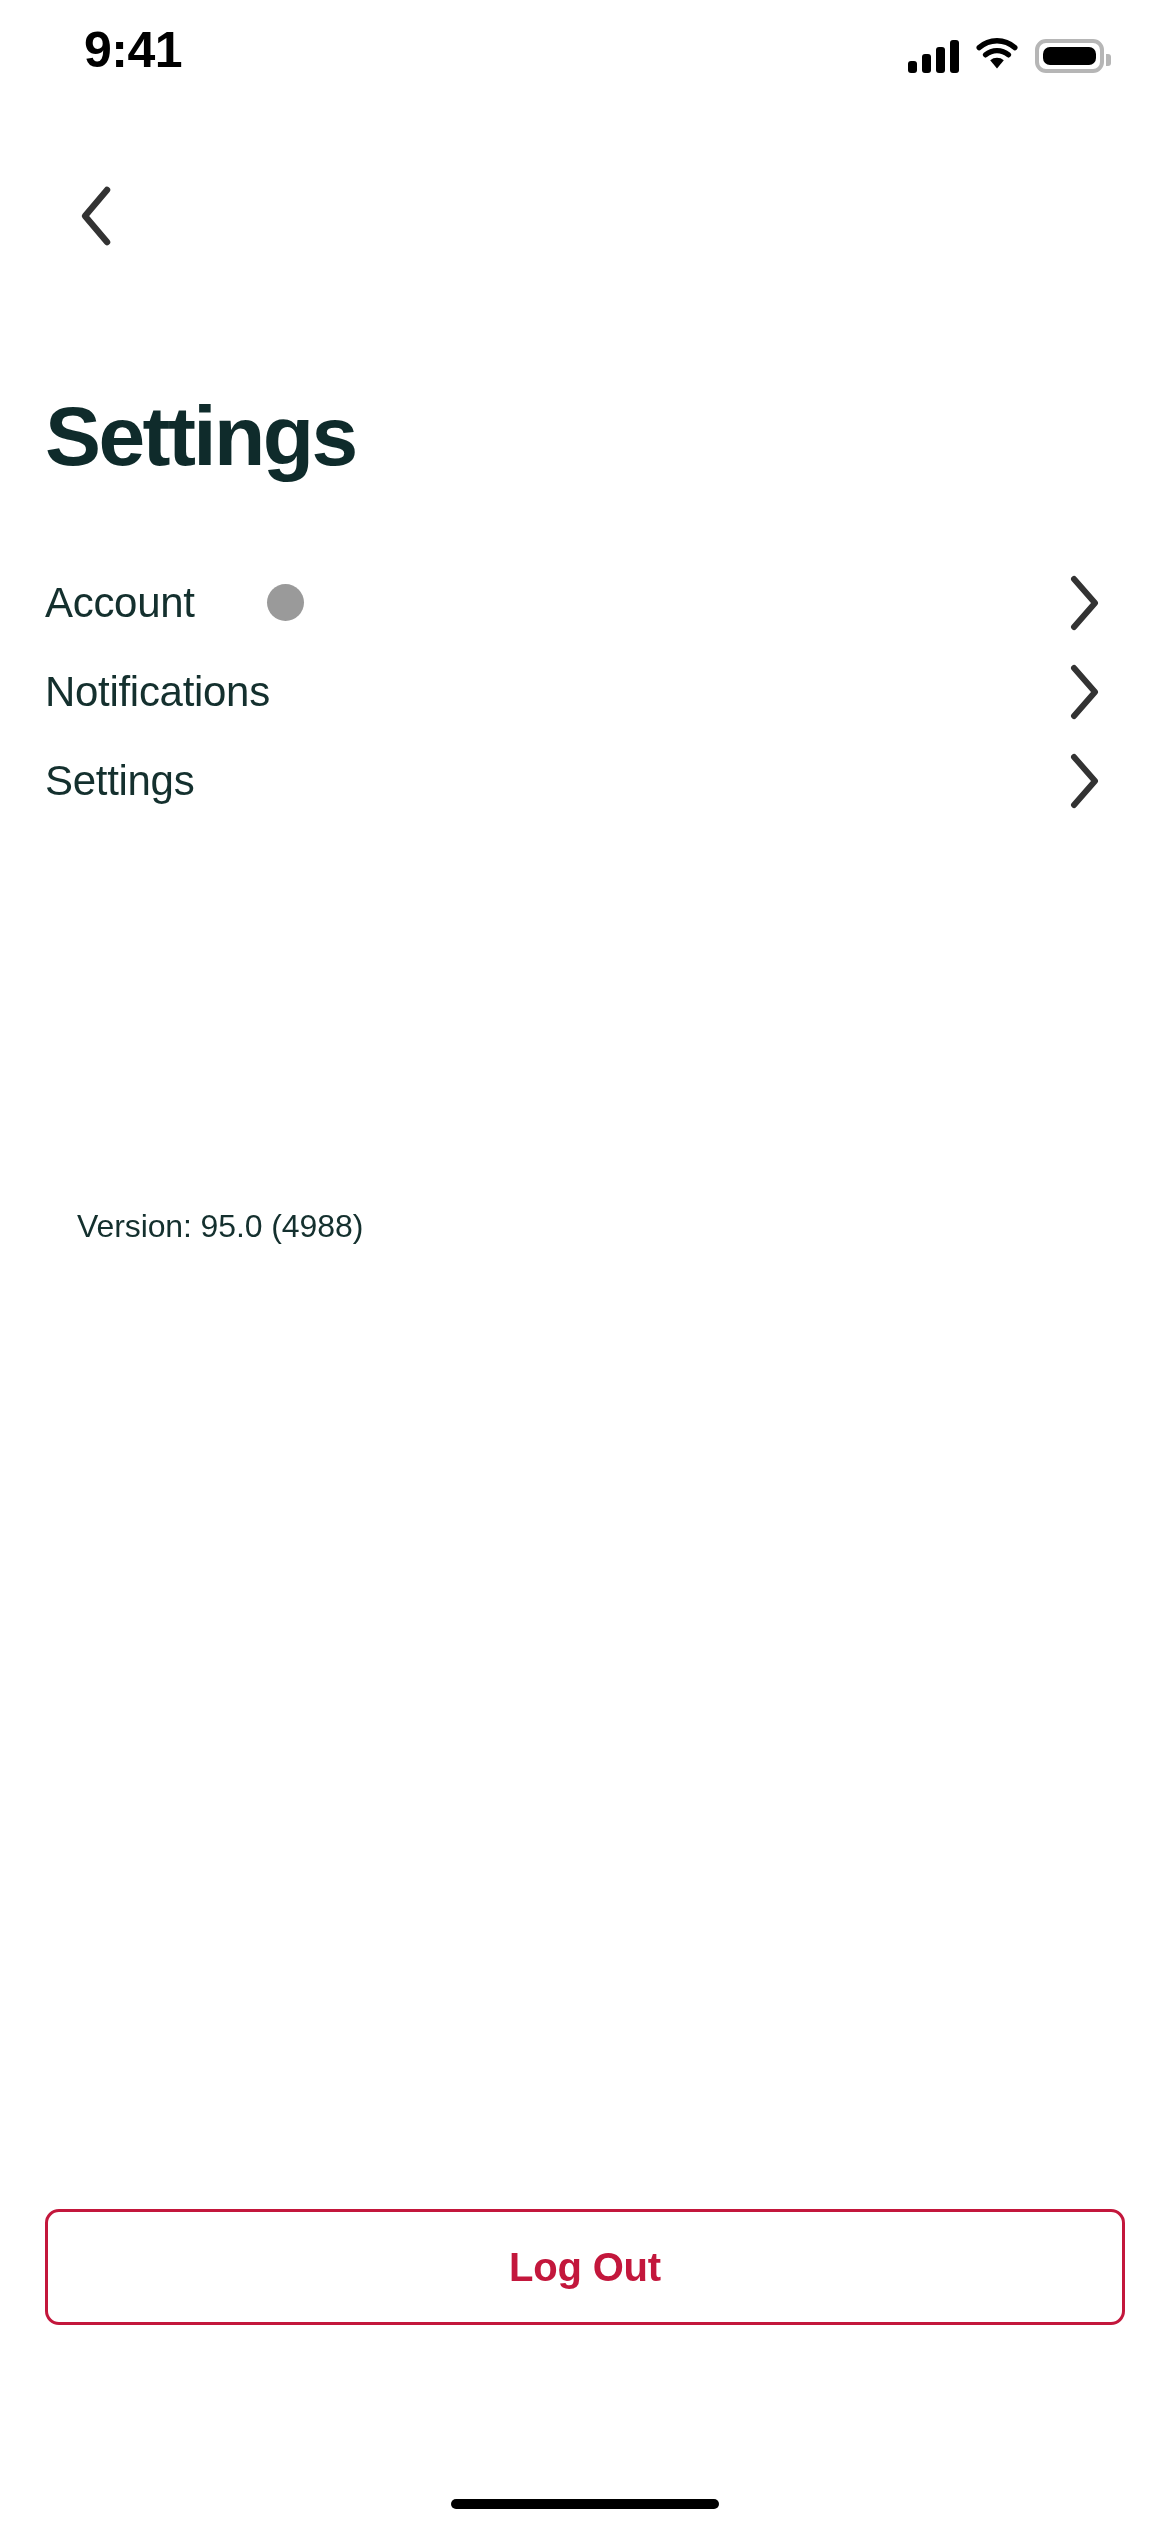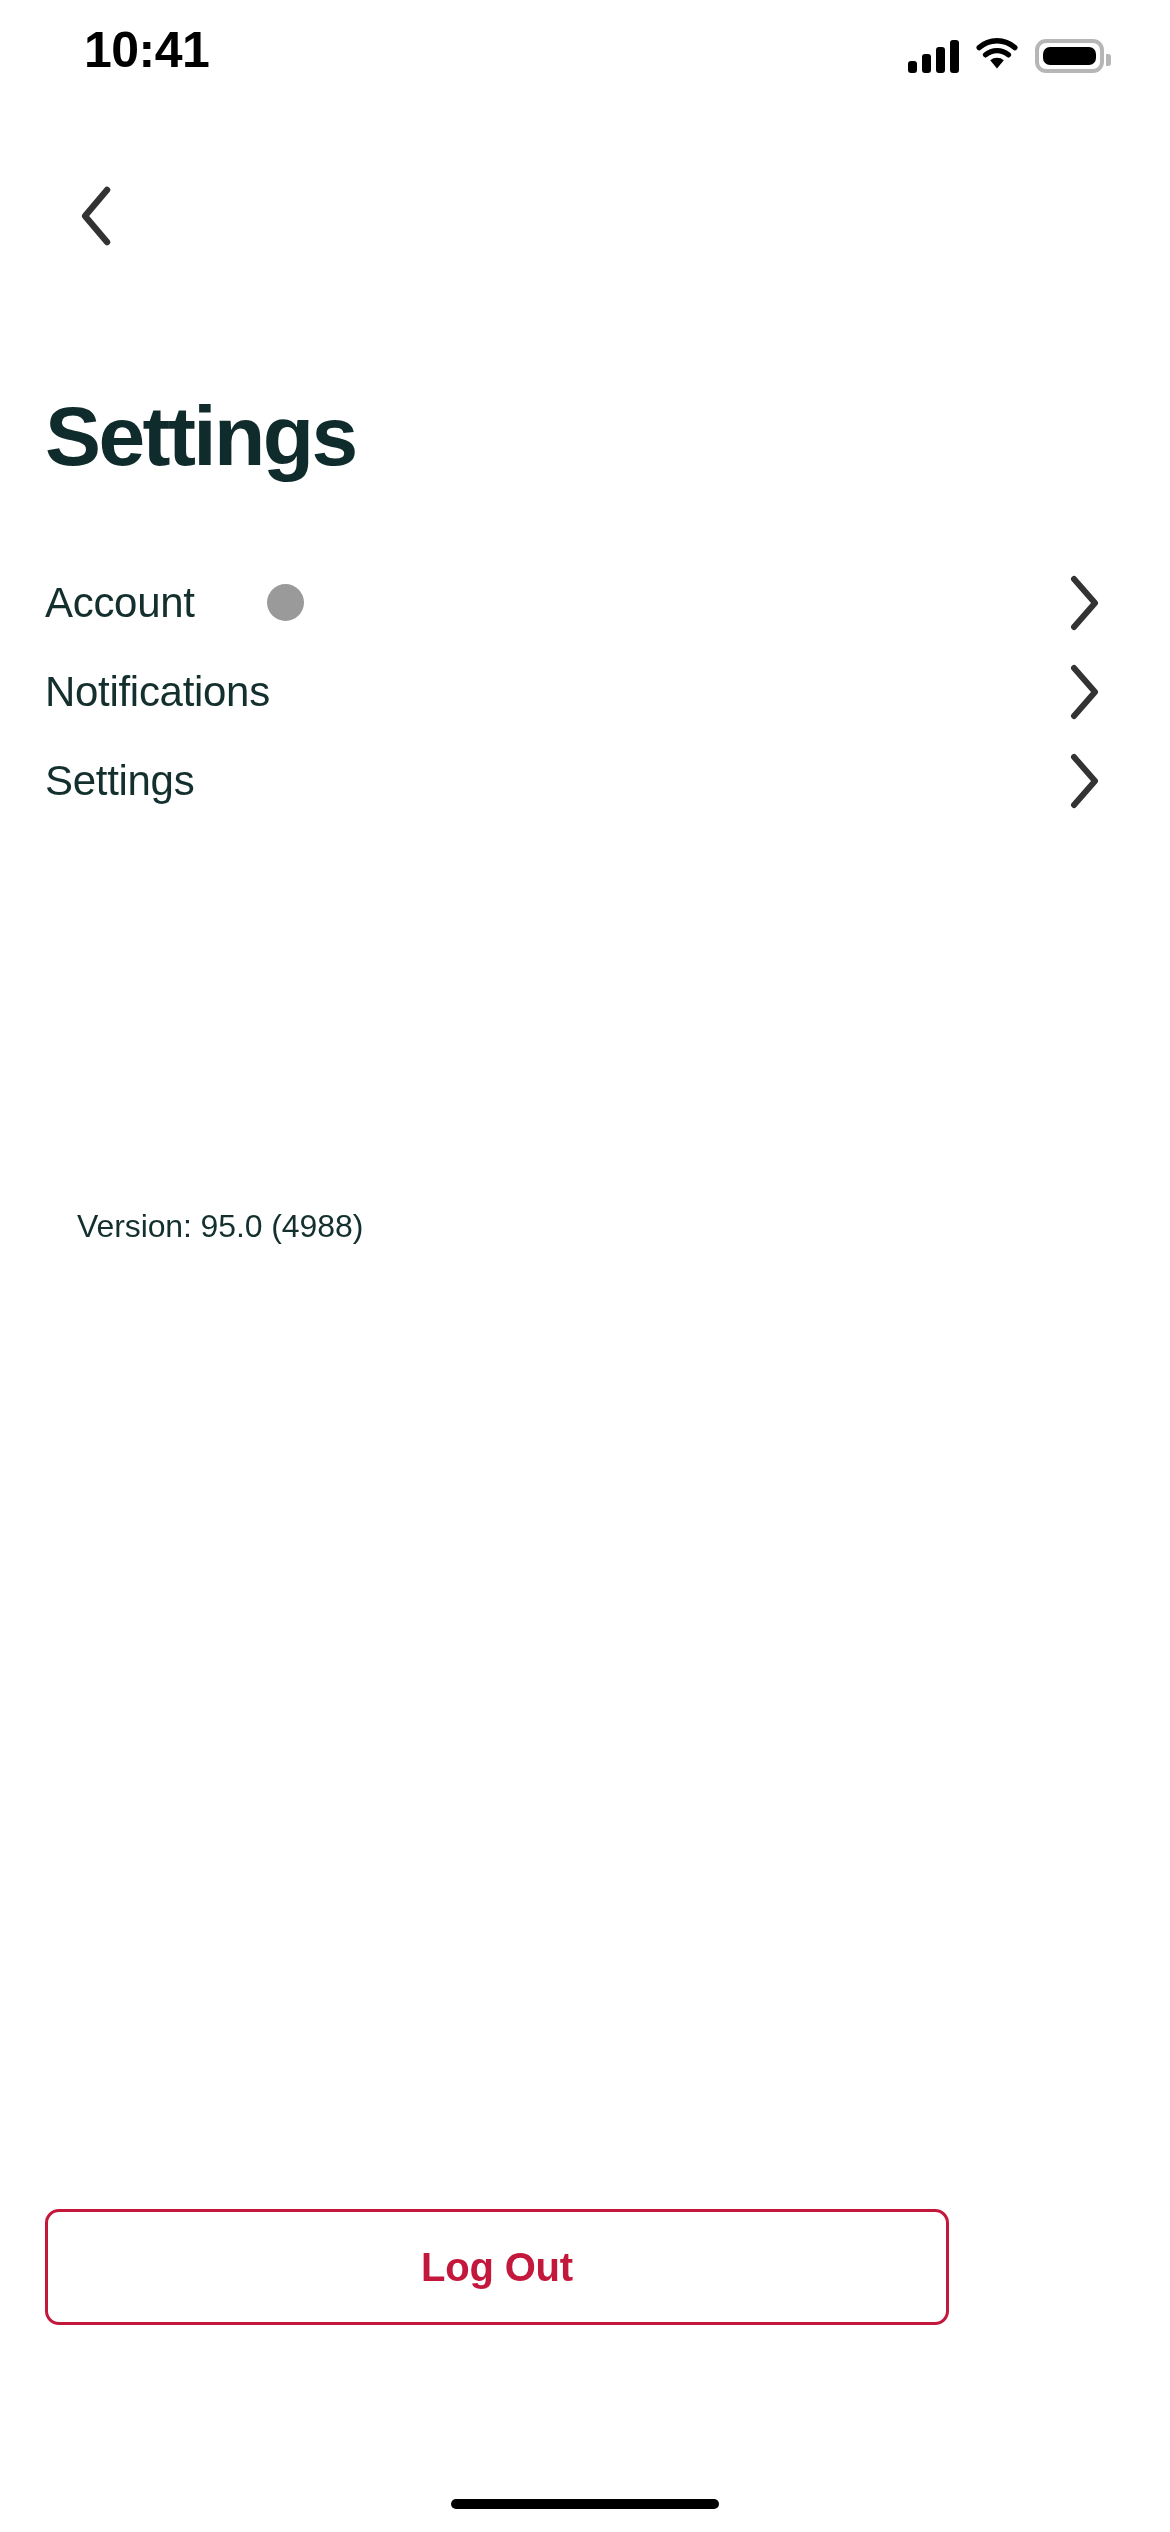--- a/index.html
+++ b/index.html
@@ -176,21 +176,21 @@
     color: #14302e;
     line-height: 40px;
     margin-left: 32px;
   }
 
   
   .logout-button {
     position: absolute;
     left: 45px;
     top: 2209px;
-    width: 904px;
+    width: 1080px;
     height: 116px;
     border: 3px solid #c3173c;
     border-radius: 14px;
     background: #ffffff;
     display: flex;
     align-items: center;
     justify-content: center;
     cursor: pointer;
   }
 
@@ -213,21 +213,21 @@
     border-radius: 5px;
     background: #000000;
   }
 </style>
 </head>
 <body>
 
 <div class="phone">
 
   <div class="status-bar">
-    <div class="status-time">10:41</div>
+    <div class="status-time">9:41</div>
 
     <div class="status-right">
 
       <div class="cellular">
         <span></span>
           <span></span>
           <span></span>
           <span></span>
       </div>
 

